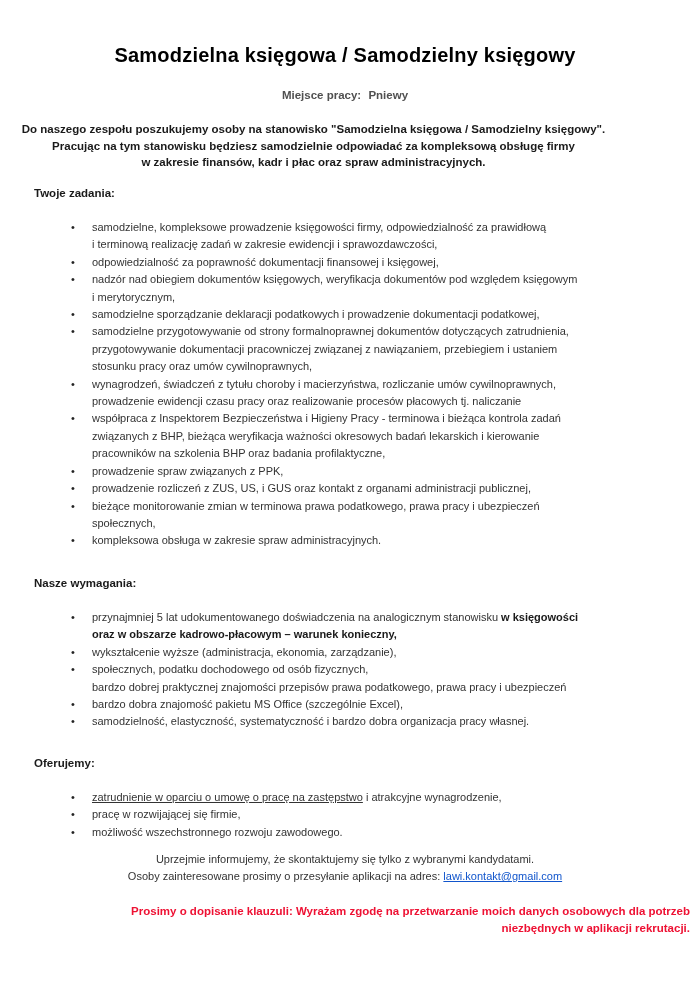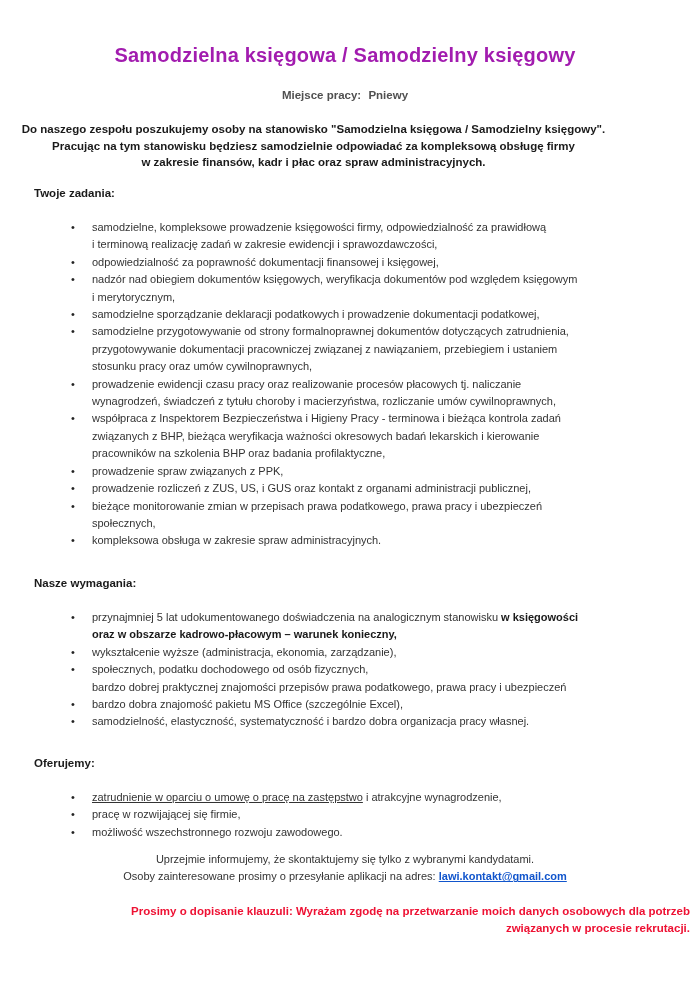--- a/index.html
+++ b/index.html
@@ -4,21 +4,21 @@
 <style>
   html, body { margin: 0; padding: 0; background: #ffffff; }
   body {
     width: 690px; height: 1000px; position: relative; overflow: hidden;
     font-family: "Liberation Sans", "DejaVu Sans", sans-serif;
     color: #333333;
   }
   .page { position: absolute; left: 0; top: 0; width: 690px; }
   .title {
     position: absolute; top: 44px; left: 0; width: 690px; text-align: center;
-    font-size: 20px; font-weight: bold; color: #a21caf; letter-spacing: 0.2px;
+    font-size: 20px; font-weight: bold; color: #000000; letter-spacing: 0.2px;
   }
   .location {
     position: absolute; top: 89px; left: 0; width: 690px; text-align: center;
     font-size: 11.5px; font-weight: bold; color: #505050;
   }
   .location .gap { display: inline-block; width: 4px; }
   .intro {
     position: absolute; top: 121px; left: 0; width: 627px; text-align: center;
     font-size: 11.5px; font-weight: bold; color: #1a1a1a; line-height: 16.5px;
   }
@@ -34,21 +34,21 @@
   }
   ul.list li .bullet {
     position: absolute; left: 71px; top: 0; font-size: 11px; color: #222;
   }
   .strong { font-weight: bold; color: #1a1a1a; }
   .u { text-decoration: underline; margin-top: 36px; }
   .closing {
     position: absolute; top: 851px; left: 0; width: 690px; text-align: center;
     font-size: 11px; line-height: 17.4px; color: #333333;
   }
-  .email { color: #1155cc; font-weight: bold; text-decoration: underline; }
+  .email { color: #1155cc; font-weight: normal; text-decoration: underline; }
   .clause {
     position: absolute; top: 903px; left: 0; width: 690px; text-align: right;
     font-size: 11.5px; font-weight: bold; color: #ee1133; line-height: 17px;
   }
 </style>
 </head>
 <body>
 
 <div class="page">
 
@@ -86,40 +86,40 @@
         <div>samodzielne sporządzanie deklaracji podatkowych i prowadzenie dokumentacji podatkowej,</div>
       </li>
     <li>
         <span class="bullet">•</span>
         <div>samodzielne przygotowywanie od strony formalnoprawnej dokumentów dotyczących zatrudnienia,</div>
         <div>przygotowywanie dokumentacji pracowniczej związanej z nawiązaniem, przebiegiem i ustaniem</div>
         <div>stosunku pracy oraz umów cywilnoprawnych,</div>
       </li>
     <li>
         <span class="bullet">•</span>
+        <div>wynagrodzeń, świadczeń z tytułu choroby i macierzyństwa, rozliczanie umów cywilnoprawnych,</div>
         <div>prowadzenie ewidencji czasu pracy oraz realizowanie procesów płacowych tj. naliczanie</div>
-        <div>wynagrodzeń, świadczeń z tytułu choroby i macierzyństwa, rozliczanie umów cywilnoprawnych,</div>
       </li>
     <li>
         <span class="bullet">•</span>
         <div>współpraca z Inspektorem Bezpieczeństwa i Higieny Pracy - terminowa i bieżąca kontrola zadań</div>
         <div>związanych z BHP, bieżąca weryfikacja ważności okresowych badań lekarskich i kierowanie</div>
         <div>pracowników na szkolenia BHP oraz badania profilaktyczne,</div>
       </li>
     <li>
         <span class="bullet">•</span>
         <div>prowadzenie spraw związanych z PPK,</div>
       </li>
     <li>
         <span class="bullet">•</span>
         <div>prowadzenie rozliczeń z ZUS, US, i GUS oraz kontakt z organami administracji publicznej,</div>
       </li>
     <li>
         <span class="bullet">•</span>
-        <div>bieżące monitorowanie zmian w przepisach prawa podatkowego, prawa pracy i ubezpieczeń</div>
+        <div>bieżące monitorowanie zmian w terminowa prawa podatkowego, prawa pracy i ubezpieczeń</div>
         <div>społecznych,</div>
       </li>
     <li>
         <span class="bullet">•</span>
         <div>kompleksowa obsługa w zakresie spraw administracyjnych.</div>
       </li>
   </ul>
 
   <div class="heading" style="top:577px;">Nasze wymagania:</div>
   <ul class="list" style="top:609px;">
@@ -163,16 +163,16 @@
       </li>
   </ul>
 
   <div class="closing">
     <div>Uprzejmie informujemy, że skontaktujemy się tylko z wybranymi kandydatami.</div>
     <div><span>Osoby zainteresowane prosimy o przesyłanie aplikacji  na adres: </span><a class="email">lawi.kontakt@gmail.com</a></div>
   </div>
 
   <div class="clause">
     <div>Prosimy o dopisanie klauzuli: Wyrażam zgodę na przetwarzanie moich danych osobowych dla potrzeb</div>
-    <div>związanych w procesie rekrutacji.</div>
+    <div>niezbędnych w aplikacji rekrutacji.</div>
   </div>
 
 </div>
 
 </body></html>

